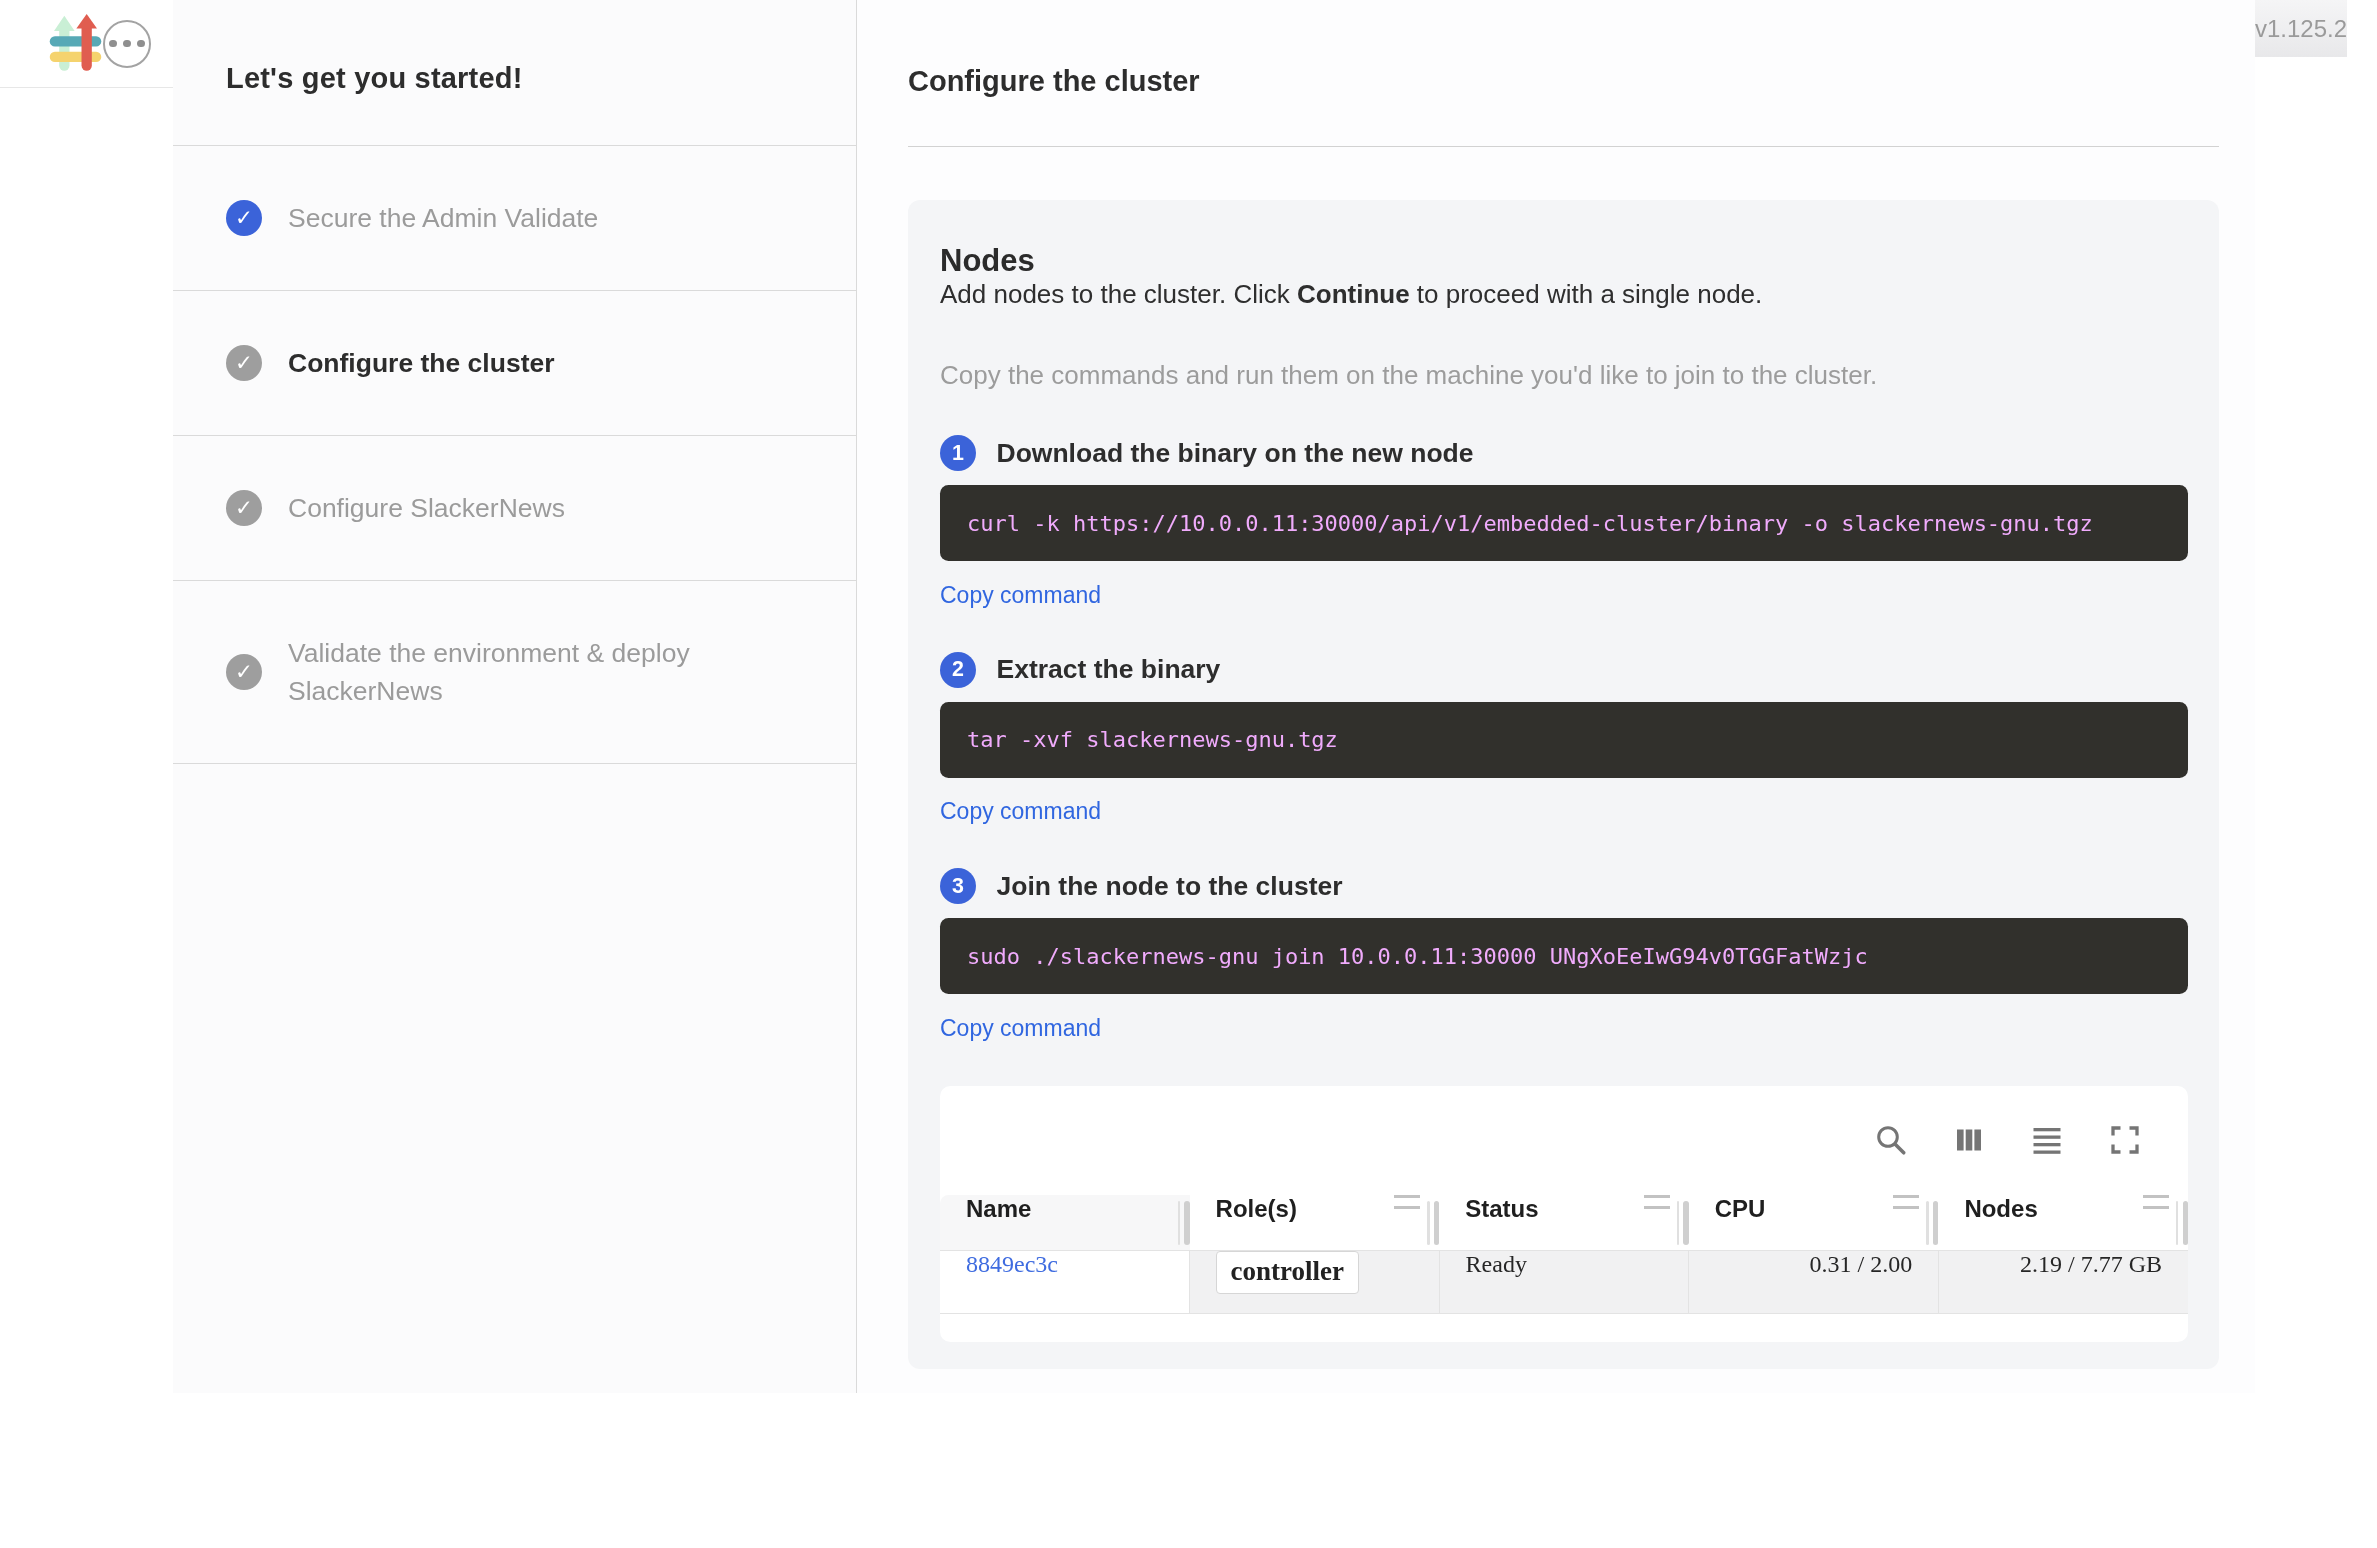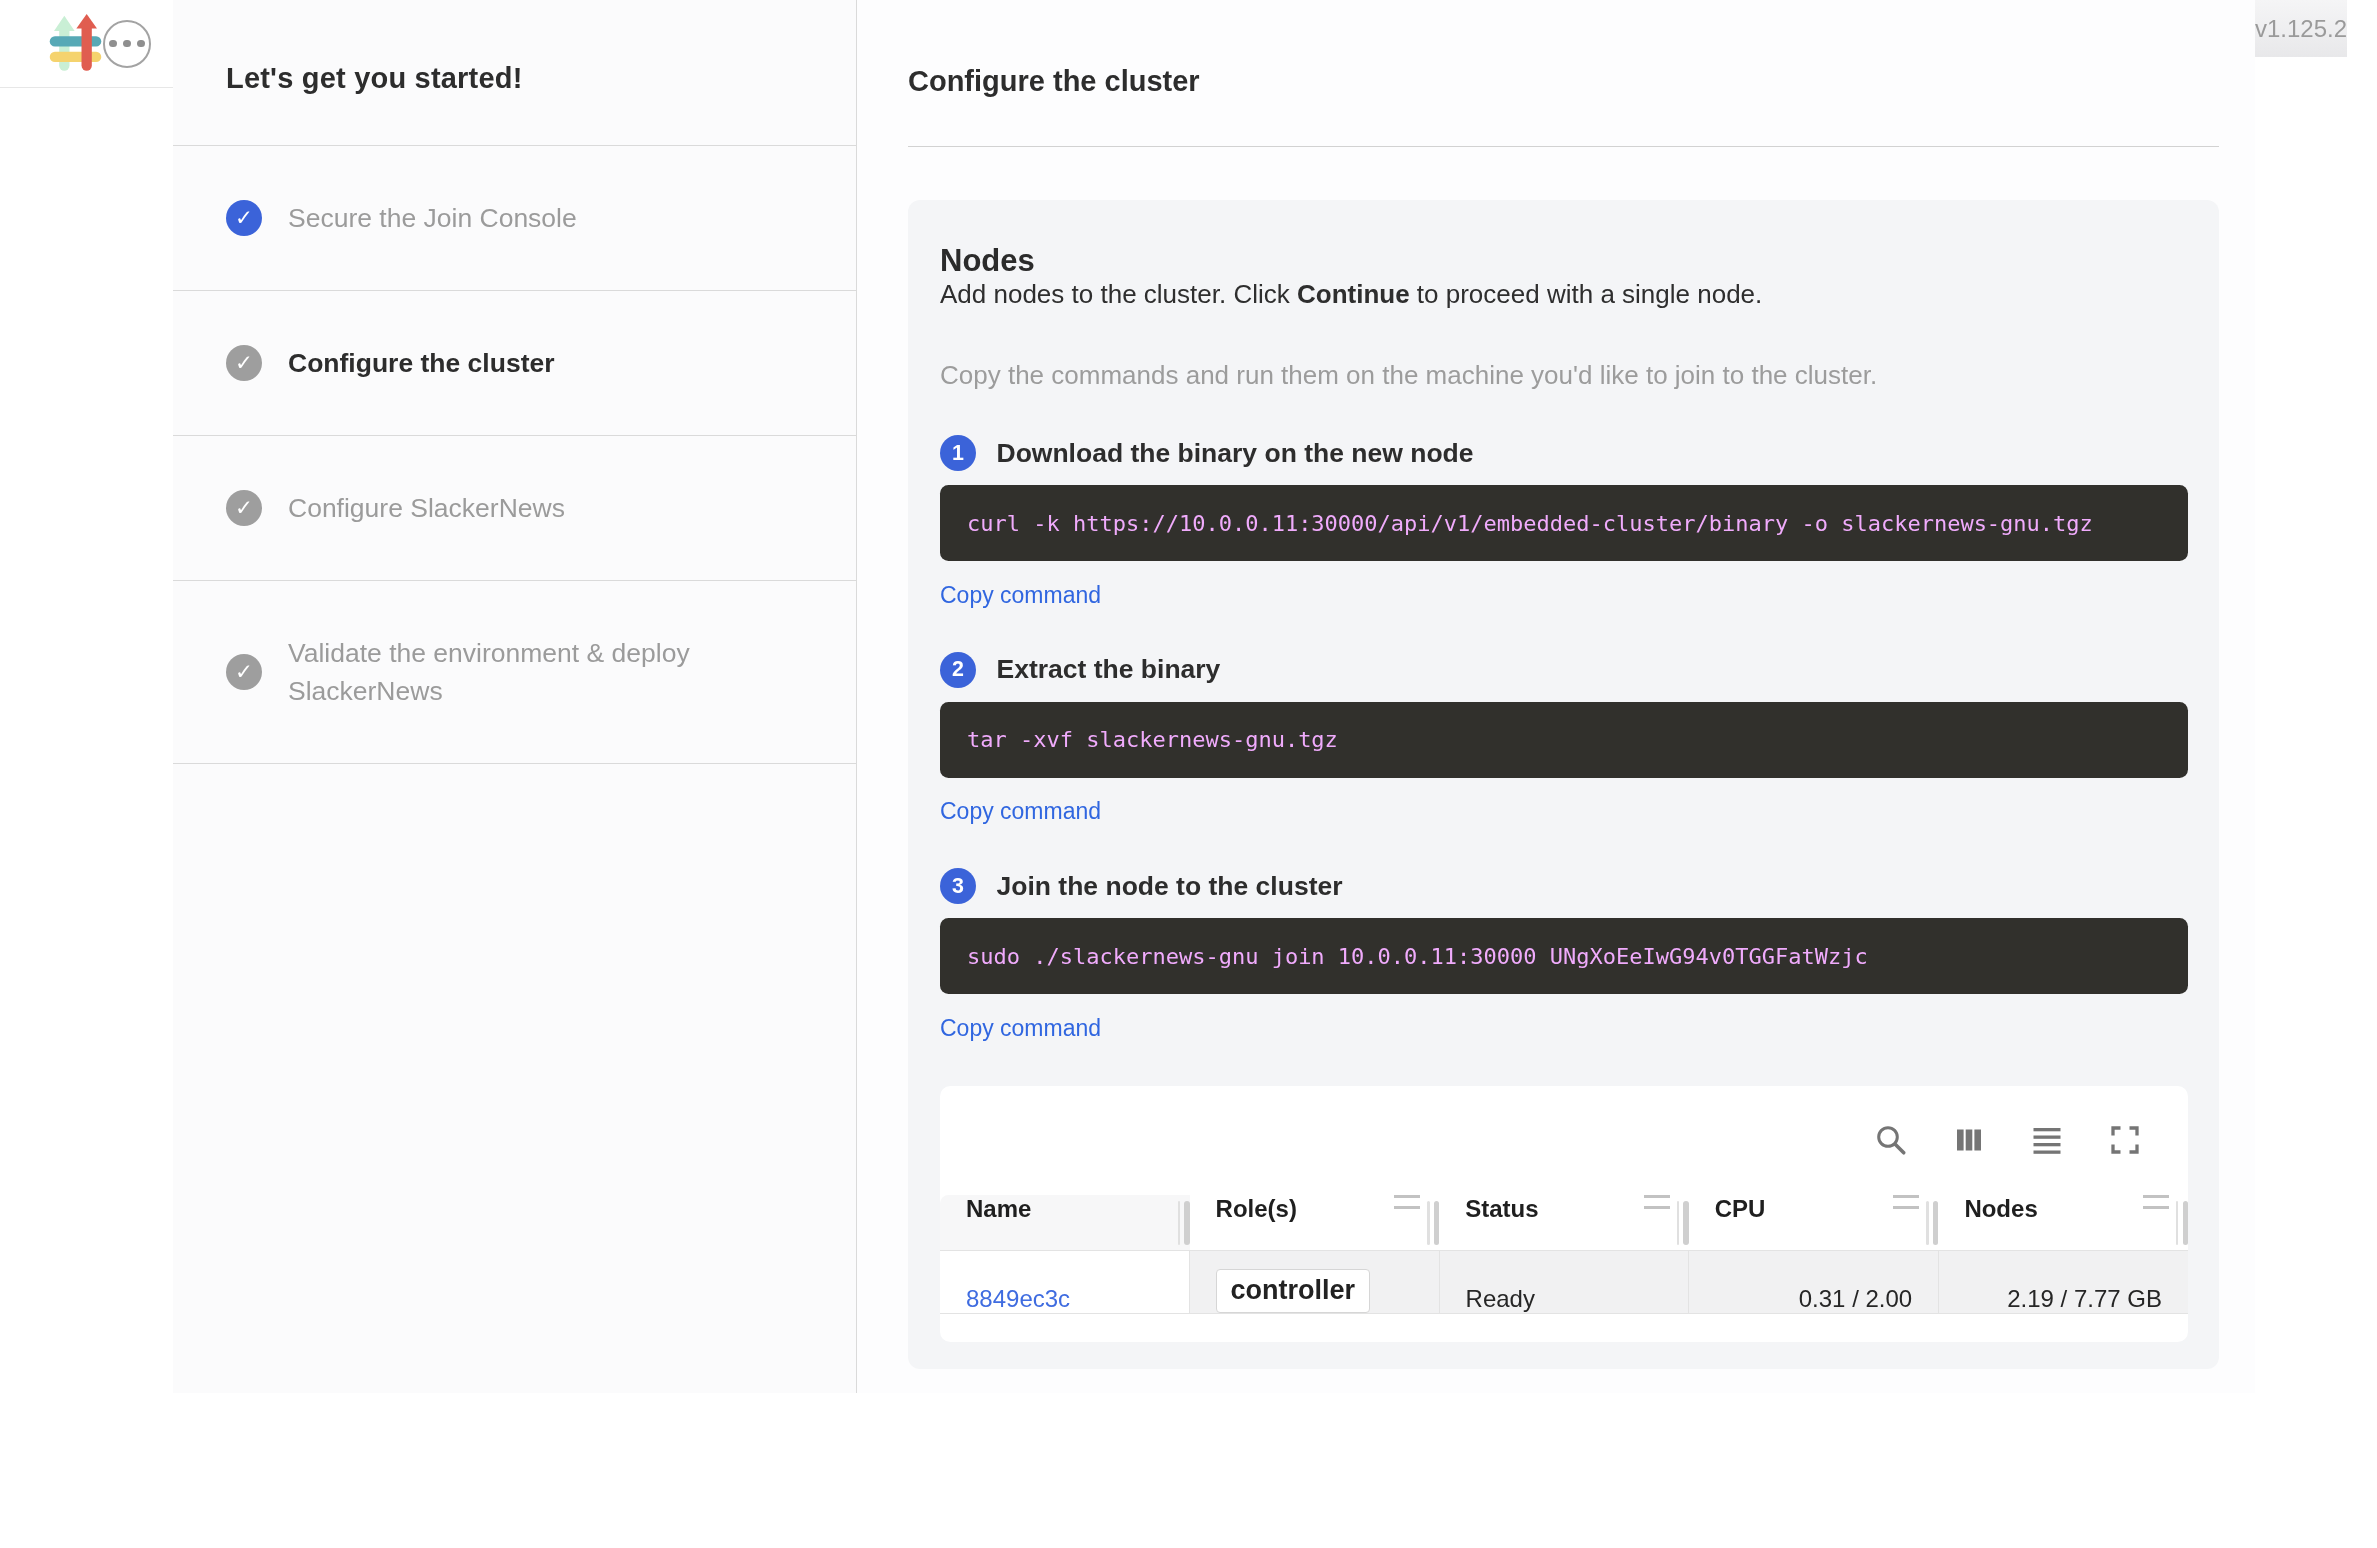--- a/index.html
+++ b/index.html
@@ -110,22 +110,22 @@
   }
   .col-sep .line { width: 2.6px; height: 44px; background: #e0e0e0; border-radius: 1.7px; }
   .col-sep .handle { width: 6px; height: 44px; background: #cfcfcf; border-radius: 3.4px; }
   .menu-ic {
     width: 26px; height: 14.5px;
     border-top: 3.4px solid #c2c2c2; border-bottom: 3.4px solid #c2c2c2;
   }
 
   .grid-row { display: flex; height: 63px; border-bottom: 1.7px solid #e3e3e3; font-size: 24px; color: #262626; }
   .gr-cell {
-    flex: 1; display: flex; align-items: flex-end; padding: 0 26px;
-    background: #f1f1f2; border-right: 1.7px solid #e3e3e3;
+    flex: 1; display: flex; align-items: flex-start; padding: 0 26px;
+    background: #f1f1f2; border-right: 1.7px solid #e3e3e3; font-family: Liberation Serif, serif;
   }
   .gr-cell:last-child { border-right: none; }
   .gr-cell.pinned { background: #ffffff; }
   .gr-cell.num { justify-content: flex-end; }
   .node-link { color: #3f6ce0; text-decoration: none; cursor: pointer; }
   .chip {
     background: #fff; border: 1.7px solid #d6d6d6; border-radius: 4px;
     padding: 4.3px 13.7px 6px; font-size: 27px; font-weight: 600; color: #222;
   }
 
@@ -169,21 +169,21 @@
     </button>
   </div>
 
   <div class="content">
 
     <div class="sidebar">
       <div class="sidebar-heading">Let's get you started!</div>
 
       <div class="side-item">
         <span class="check complete">✓</span>
-        <span>Secure the Join Console</span>
+        <span>Secure the Admin Validate</span>
       </div>
       <div class="side-item active">
         <span class="check">✓</span>
         <span>Configure the cluster</span>
       </div>
       <div class="side-item">
         <span class="check">✓</span>
         <span>Configure SlackerNews</span>
       </div>
       <div class="side-item">

